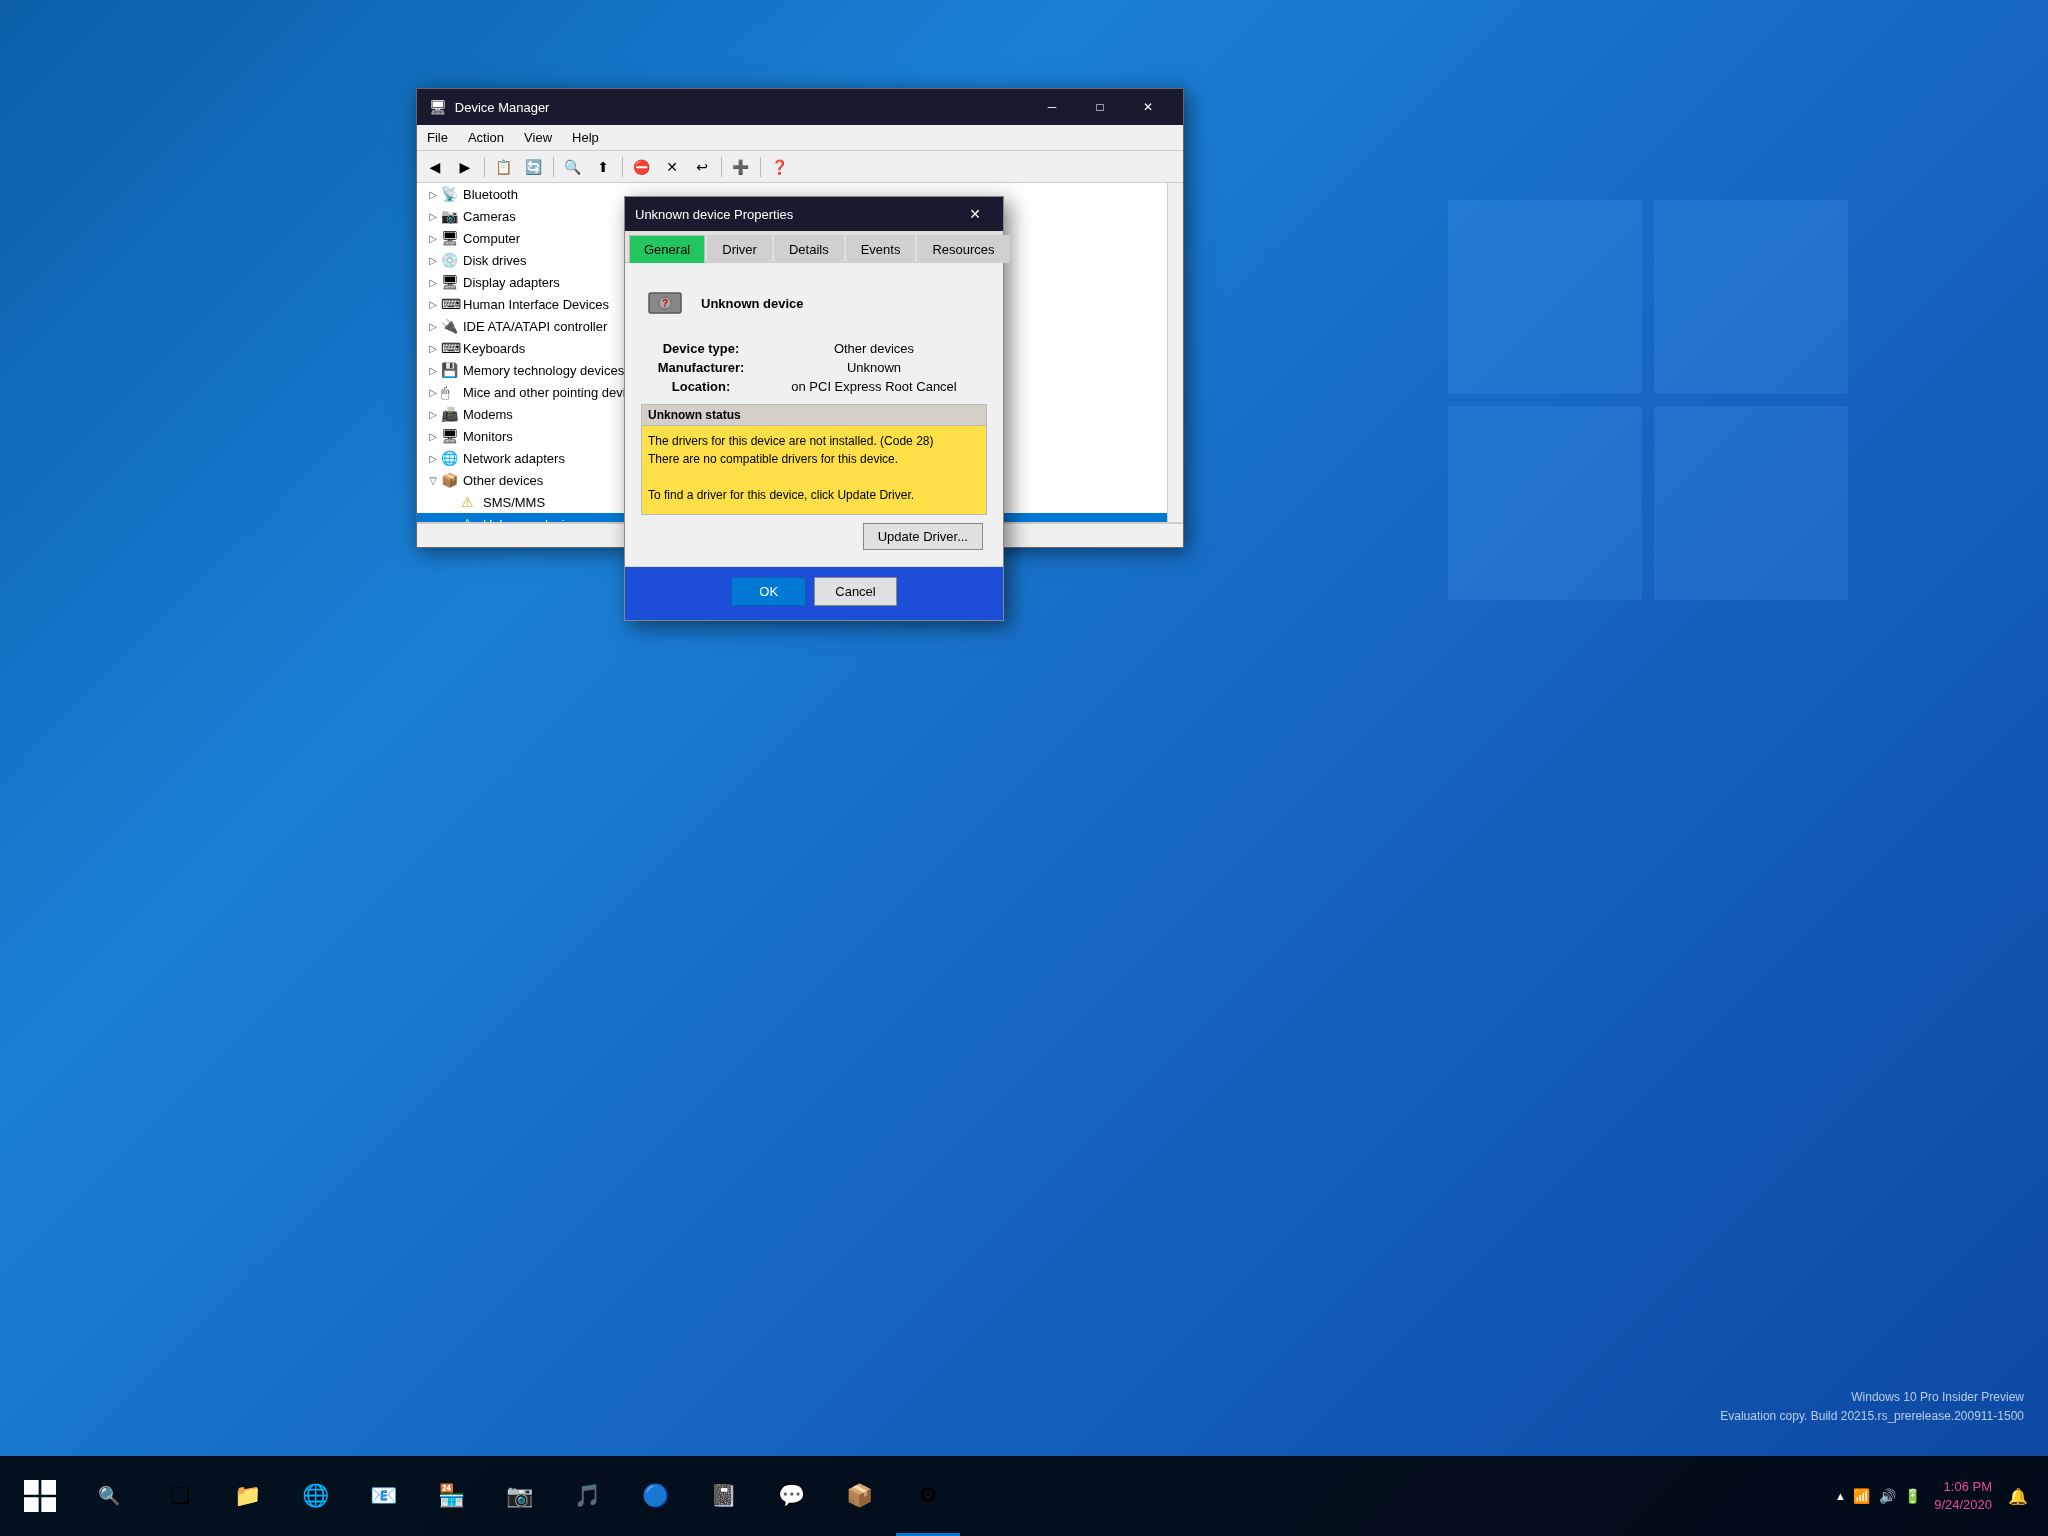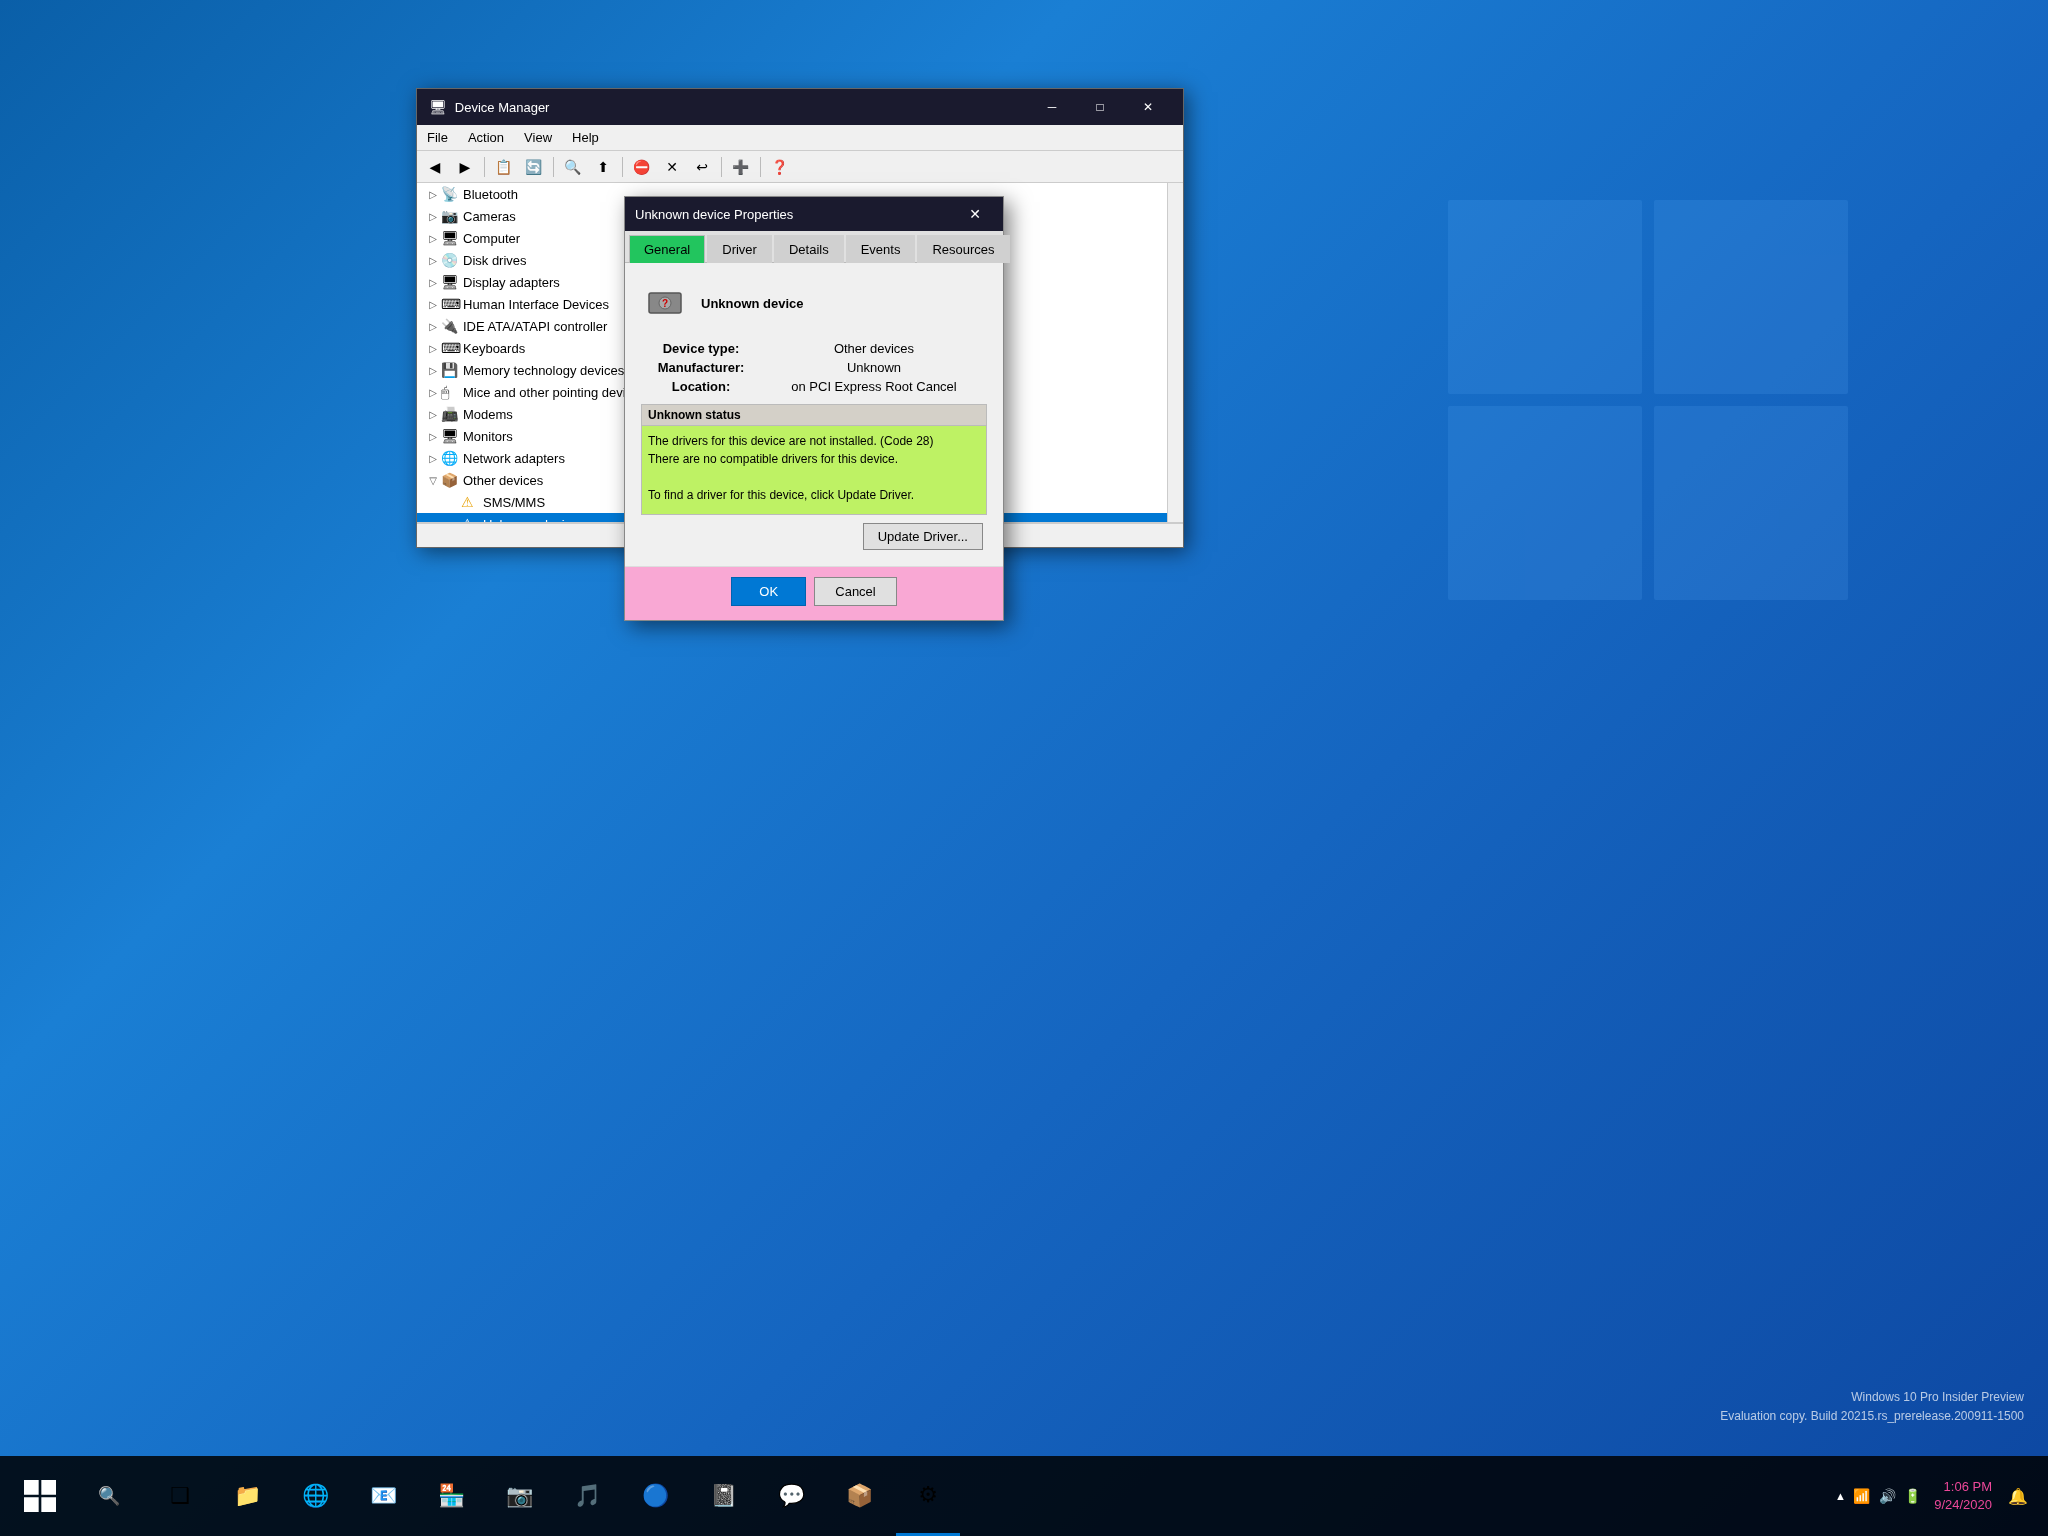--- a/index.html
+++ b/index.html
@@ -362,21 +362,21 @@
       font-size: 12px;
       font-weight: 600;
       background: #d4d0c8;
       border: 1px solid #bbb;
       padding: 3px 6px;
       margin-bottom: 0;
       border-bottom: none;
     }
     .device-status-box {
       border: 1px solid #bbb;
-      background: #bef264;
+      background: #fde047;
       height: 90px;
       padding: 6px;
       font-size: 12px;
       overflow-y: auto;
       line-height: 1.5;
     }
     .update-driver-row {
       display: flex;
       justify-content: flex-end;
       margin-top: 8px;
@@ -388,21 +388,21 @@
       background: #e0e0e0;
       border: 1px solid #888;
       cursor: pointer;
     }
 
     .dialog-footer {
       display: flex;
       justify-content: center;
       gap: 8px;
       padding: 10px 16px 14px;
-      background: #f9a8d4;
+      background: #1d4ed8;
       border-top: 1px solid #ddd;
     }
     .dialog-btn {
       padding: 6px 20px;
       font-size: 13px;
       background: #e0e0e0;
       border: 1px solid #888;
       cursor: pointer;
       min-width: 75px;
     }

